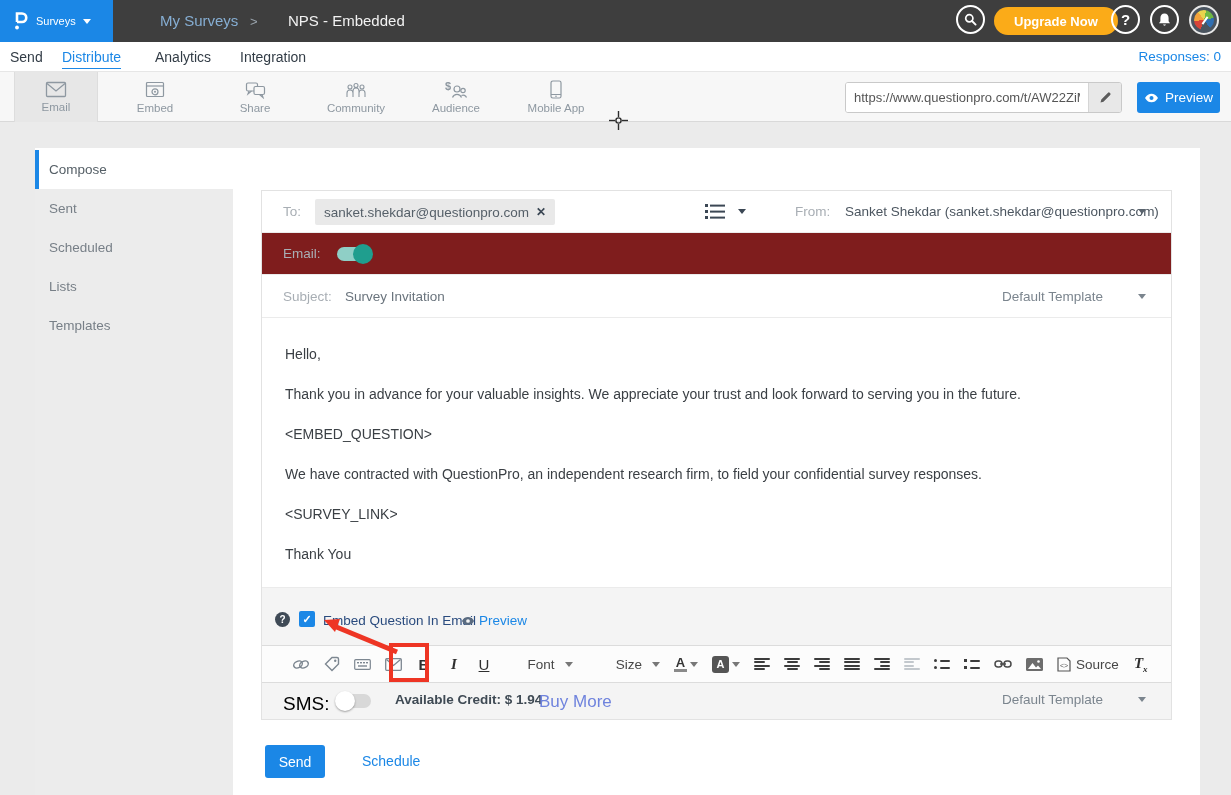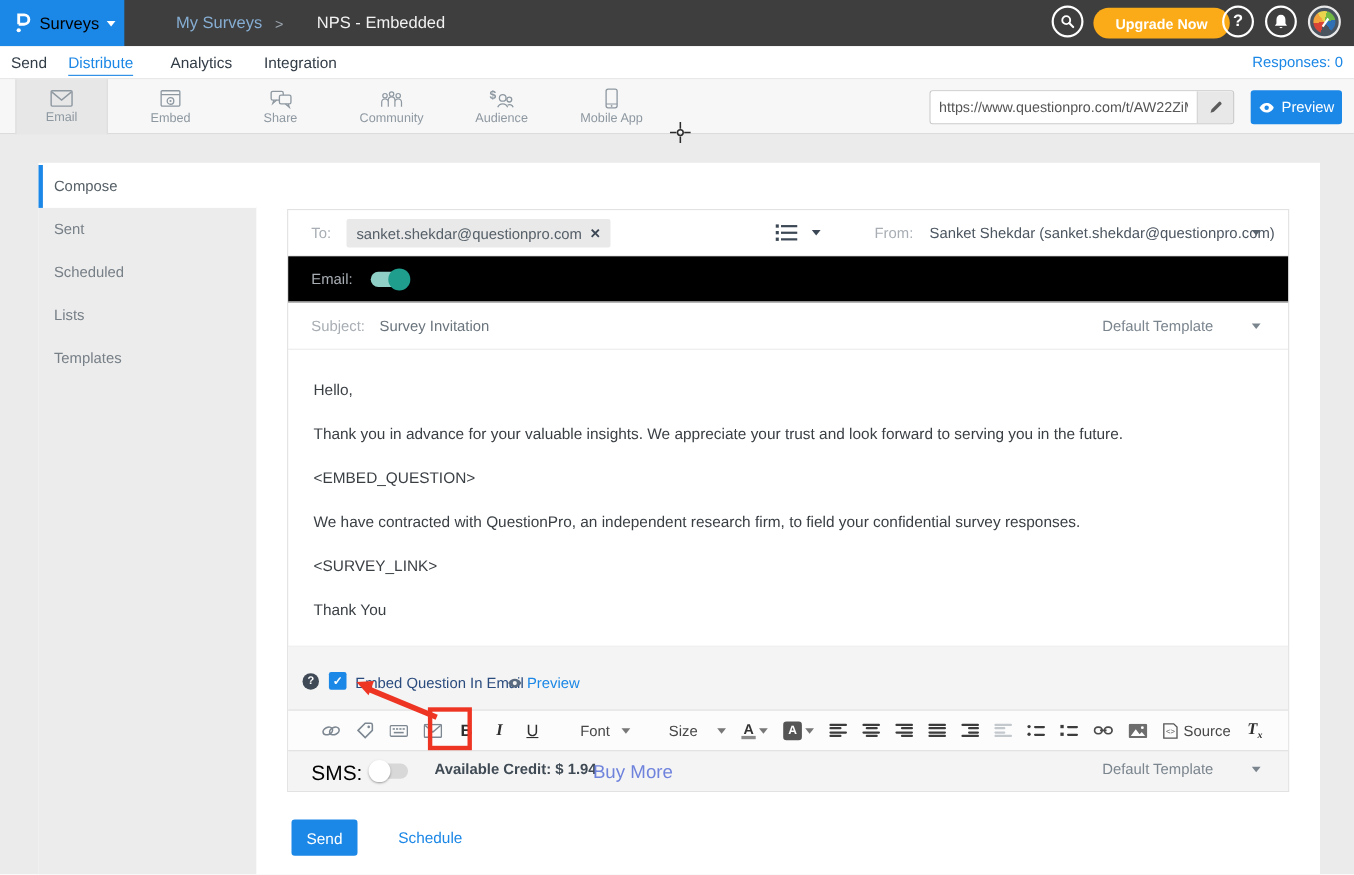--- a/index.html
+++ b/index.html
@@ -4,21 +4,21 @@
 <style>
   *{margin:0;padding:0;box-sizing:border-box}
   body{font-family:"Liberation Sans",sans-serif;background:#fff}
   #app{position:relative;width:1231px;height:795px;background:#ebebeb;overflow:hidden}
   .abs{position:absolute}
   svg{display:block}
 
   
   .topbar{left:0;top:0;width:1231px;height:42px;background:#3e3e3e}
   .logo-block{left:0;top:0;width:113px;height:42px;background:#1b87e6;display:flex;align-items:center;padding-left:12px;gap:7px;cursor:pointer}
-  .logo-block .prod{color:#000000;font-size:15px}
+  .logo-block .prod{color:#ffffff;font-size:11px}
   .bc-parent{color:#86aed3;font-size:15px;cursor:pointer}
   .bc-sep{color:#9aa4ad;font-size:13px}
   .bc-current{color:#f2f2f2;font-size:15px}
   .hd-circle{width:29px;height:29px;border:2px solid #fff;border-radius:50%;display:flex;align-items:center;justify-content:center;cursor:pointer}
   .upgrade{height:28px;padding:0 20px;background:#fbab18;border:none;border-radius:15px;color:#fff;font-size:13px;font-weight:700;font-family:"Liberation Sans",sans-serif;cursor:pointer}
   .q-glyph{color:#fff;font-size:15px;font-weight:700}
   .avatar{width:30px;height:30px;border:2px solid #e8e8e8;border-radius:50%;background:#4a545f;position:relative;overflow:hidden;cursor:pointer}
   .gauge{position:absolute;left:3px;top:3px;width:20px;height:20px;border-radius:50%;
     background:conic-gradient(from 200deg,#d84338 0 18%,#f2a33c 18% 34%,#e8d44d 34% 48%,#6fb944 48% 66%,#2f6fb3 66% 84%,#4a545f 84%);}
   .needle{position:absolute;left:13px;top:9px;width:2px;height:9px;background:#fff;transform:rotate(35deg)}
@@ -45,21 +45,21 @@
   .side-item{position:absolute;left:35px;width:198px;height:39px;display:flex;align-items:center;padding-left:14px;font-size:13.5px;color:#777f87;cursor:pointer}
   .side-item.active{background:#fff;color:#555f66;border-left:4px solid #1b87e6;padding-left:10px}
 
   
   .form{left:261px;top:190px;width:911px;border:1px solid #e2e2e2;background:#fff}
   .row{position:relative;border-bottom:1px solid #ebebeb}
   .lab{color:#a8aeb4;font-size:13.5px}
   .to-row{height:42px}
   .chip{position:absolute;left:53px;top:8px;display:inline-flex;align-items:center;background:#e9e9e9;height:26px;padding:0 9px;border-radius:2px;font-size:13.5px;color:#566069;cursor:default}
   .chip .x{margin-left:7px;color:#3b4754;font-size:12px;font-weight:700;cursor:pointer}
-  .email-row{height:42px;background:#000000}
+  .email-row{height:42px;background:#7f1d1d}
   .subject-row{height:43px}
   .body-area{height:270px;padding:28px 23px;cursor:text}
   .body-area p{font-size:14px;color:#3a3f44;line-height:16px;margin:0 0 24px}
   .gray-sec{position:relative;height:131px;background:#f4f4f4;border-bottom:none}
   .help{position:absolute;width:15px;height:15px;border-radius:50%;background:#3f4a56;color:#fff;font-size:10px;font-weight:700;display:flex;align-items:center;justify-content:center;cursor:pointer}
   .cb{position:absolute;width:16px;height:16px;background:#1b87e6;border-radius:2px;color:#fff;font-size:11px;font-weight:700;display:flex;align-items:center;justify-content:center;cursor:pointer}
   .embed-lbl{position:absolute;font-size:13.5px;color:#2a4b7e}
   .link-blue{color:#1b87e6;font-size:13.5px;cursor:pointer}
 
   
@@ -359,21 +359,21 @@
               <path d="M1.5 1.5 L8.5 7.5 L15.5 1.5" stroke="#7d8791" stroke-width="1.3" fill="none"></path>
             </svg>
         </span>
         <span class="tb txt" style="font-weight:700">B</span>
         <span class="tb txt" style="font-style:italic;font-family:'Liberation Serif',serif;font-weight:700">I</span>
         <span class="tb txt" style="text-decoration:underline">U</span>
         <span class="tb" style="width:88px;justify-content:center">
           <span class="ui-lab">Font</span>
           <span class="caret" style="border-top-color:#777"></span>
         </span>
-        <span class="tb" style="width:52px;justify-content:space-between">
+        <span class="tb" style="width:52px;justify-content:flex-end">
           <span class="ui-lab">Size</span>
           <span class="caret" style="border-top-color:#777"></span>
         </span>
         <span class="tb">
           <span class="acolor">
               <b>A</b>
               <i></i>
             </span>
           <span class="caret" style="border-top-color:#777;margin-left:3px"></span>
         </span>

